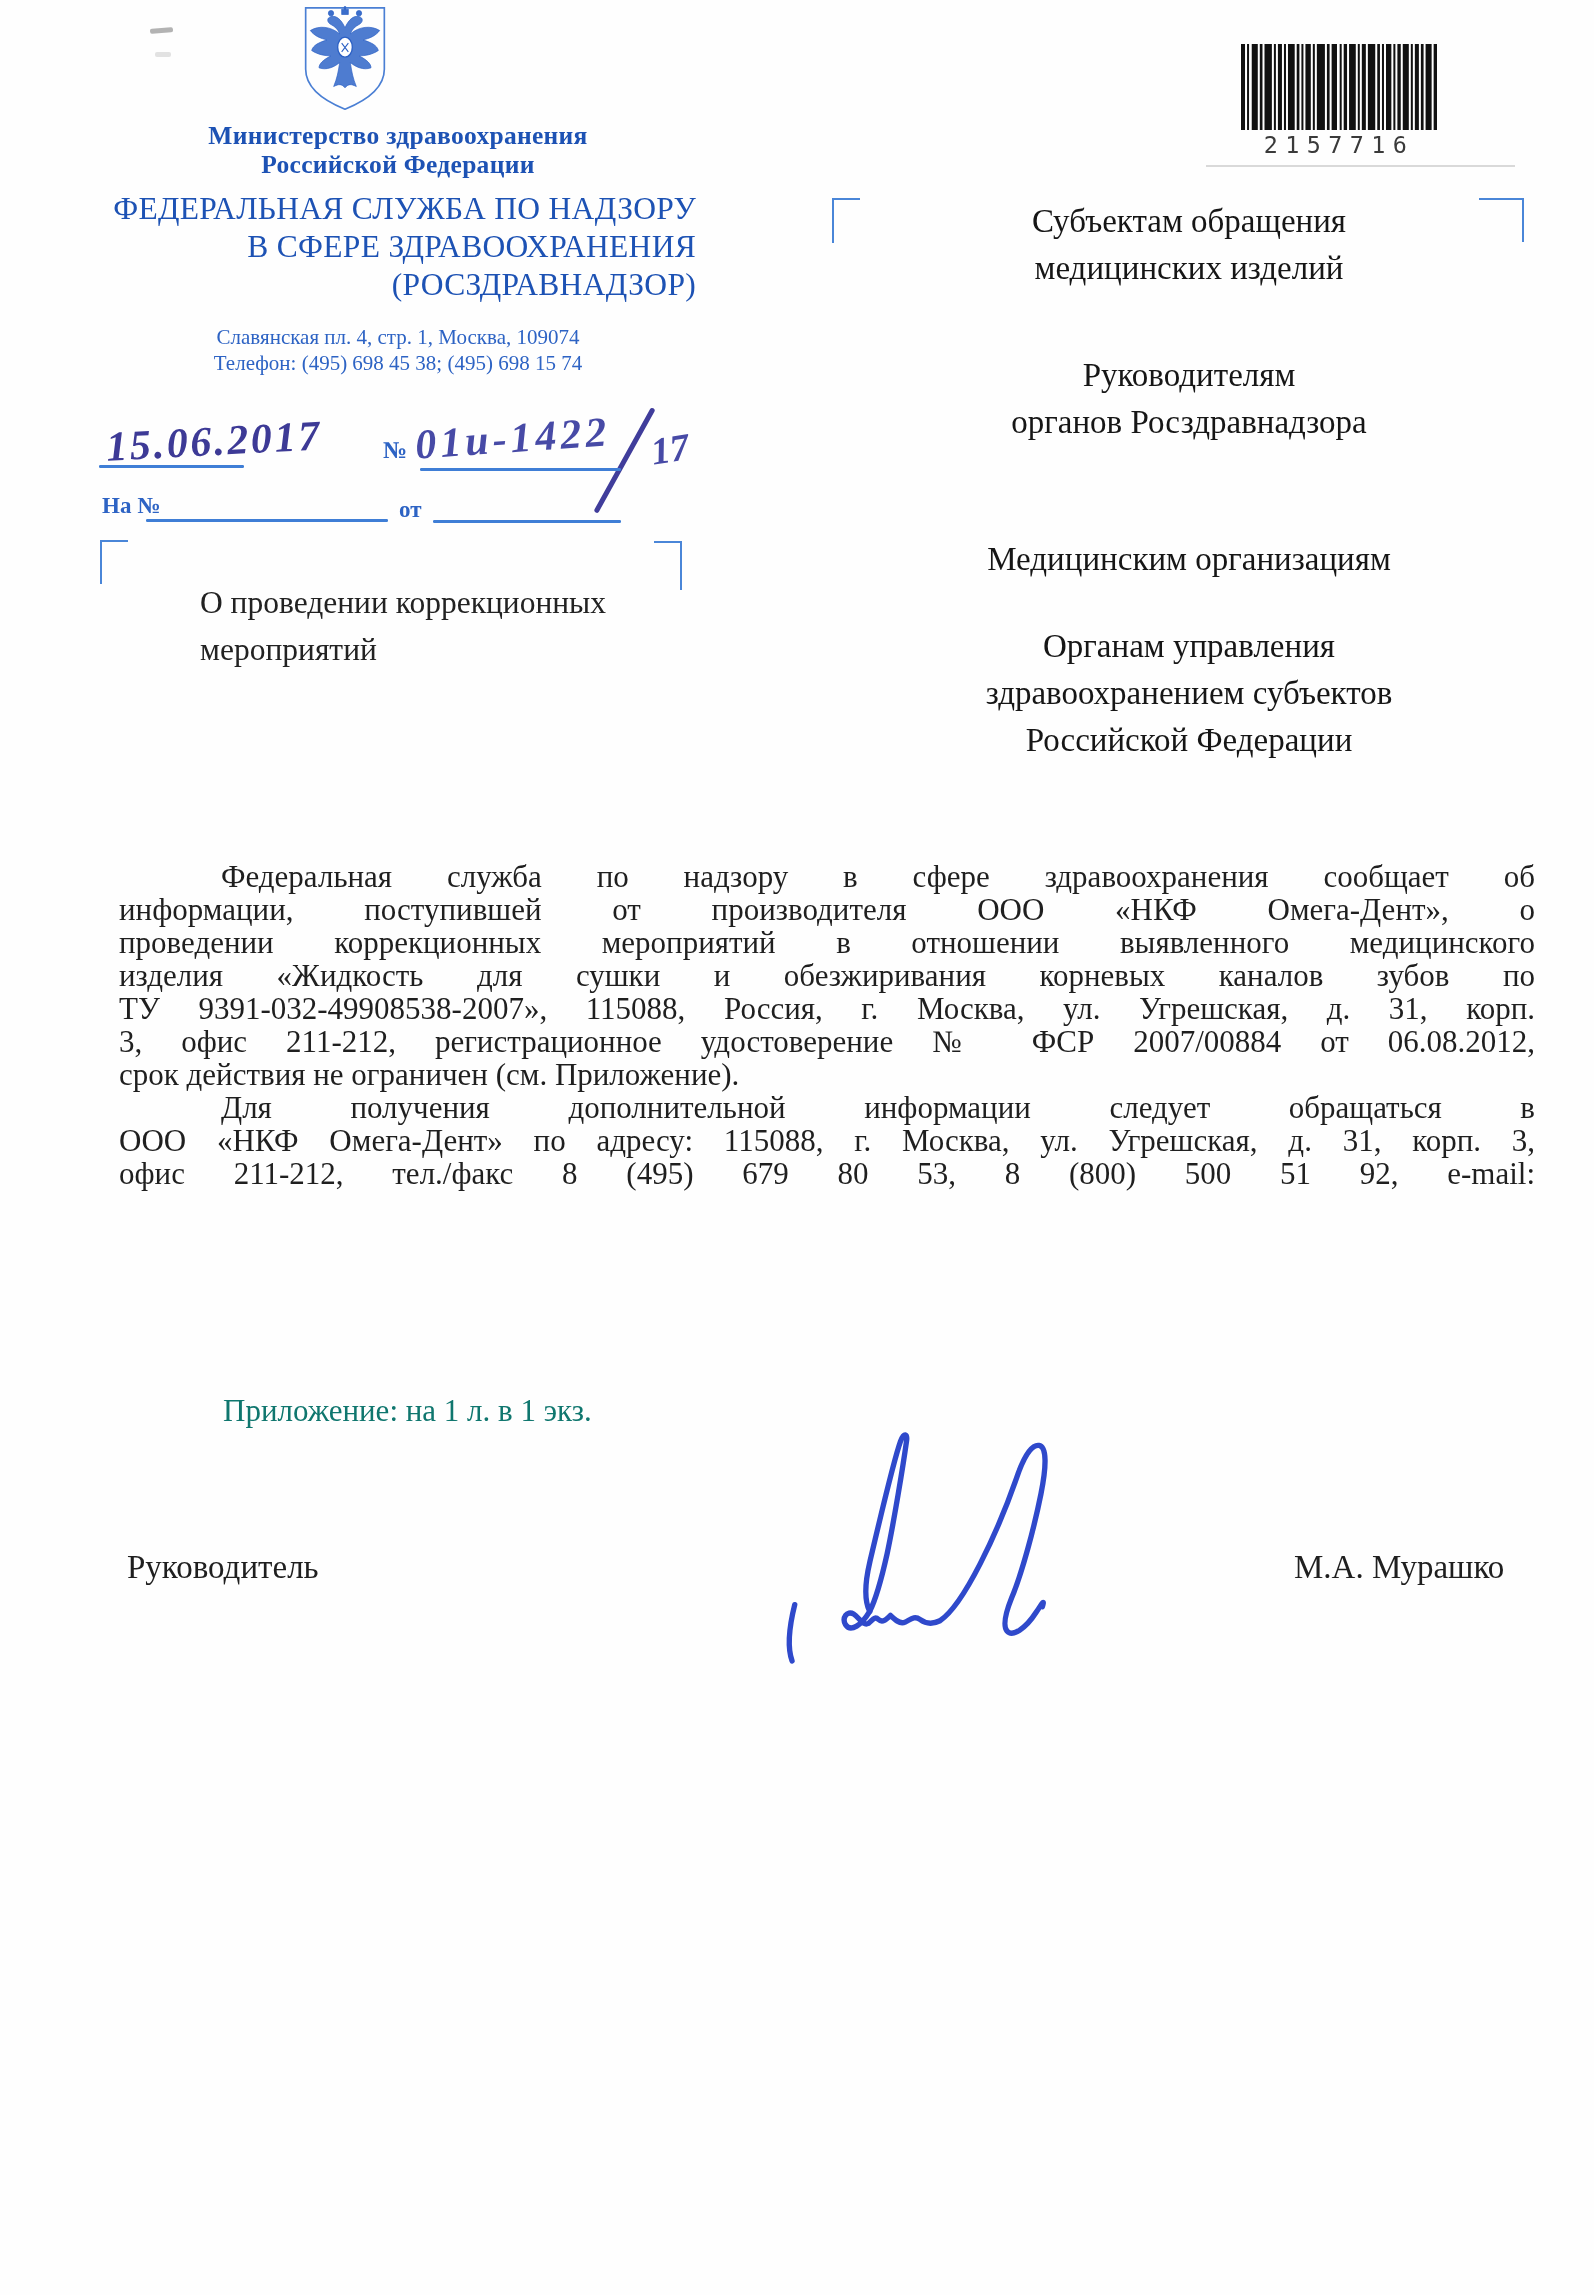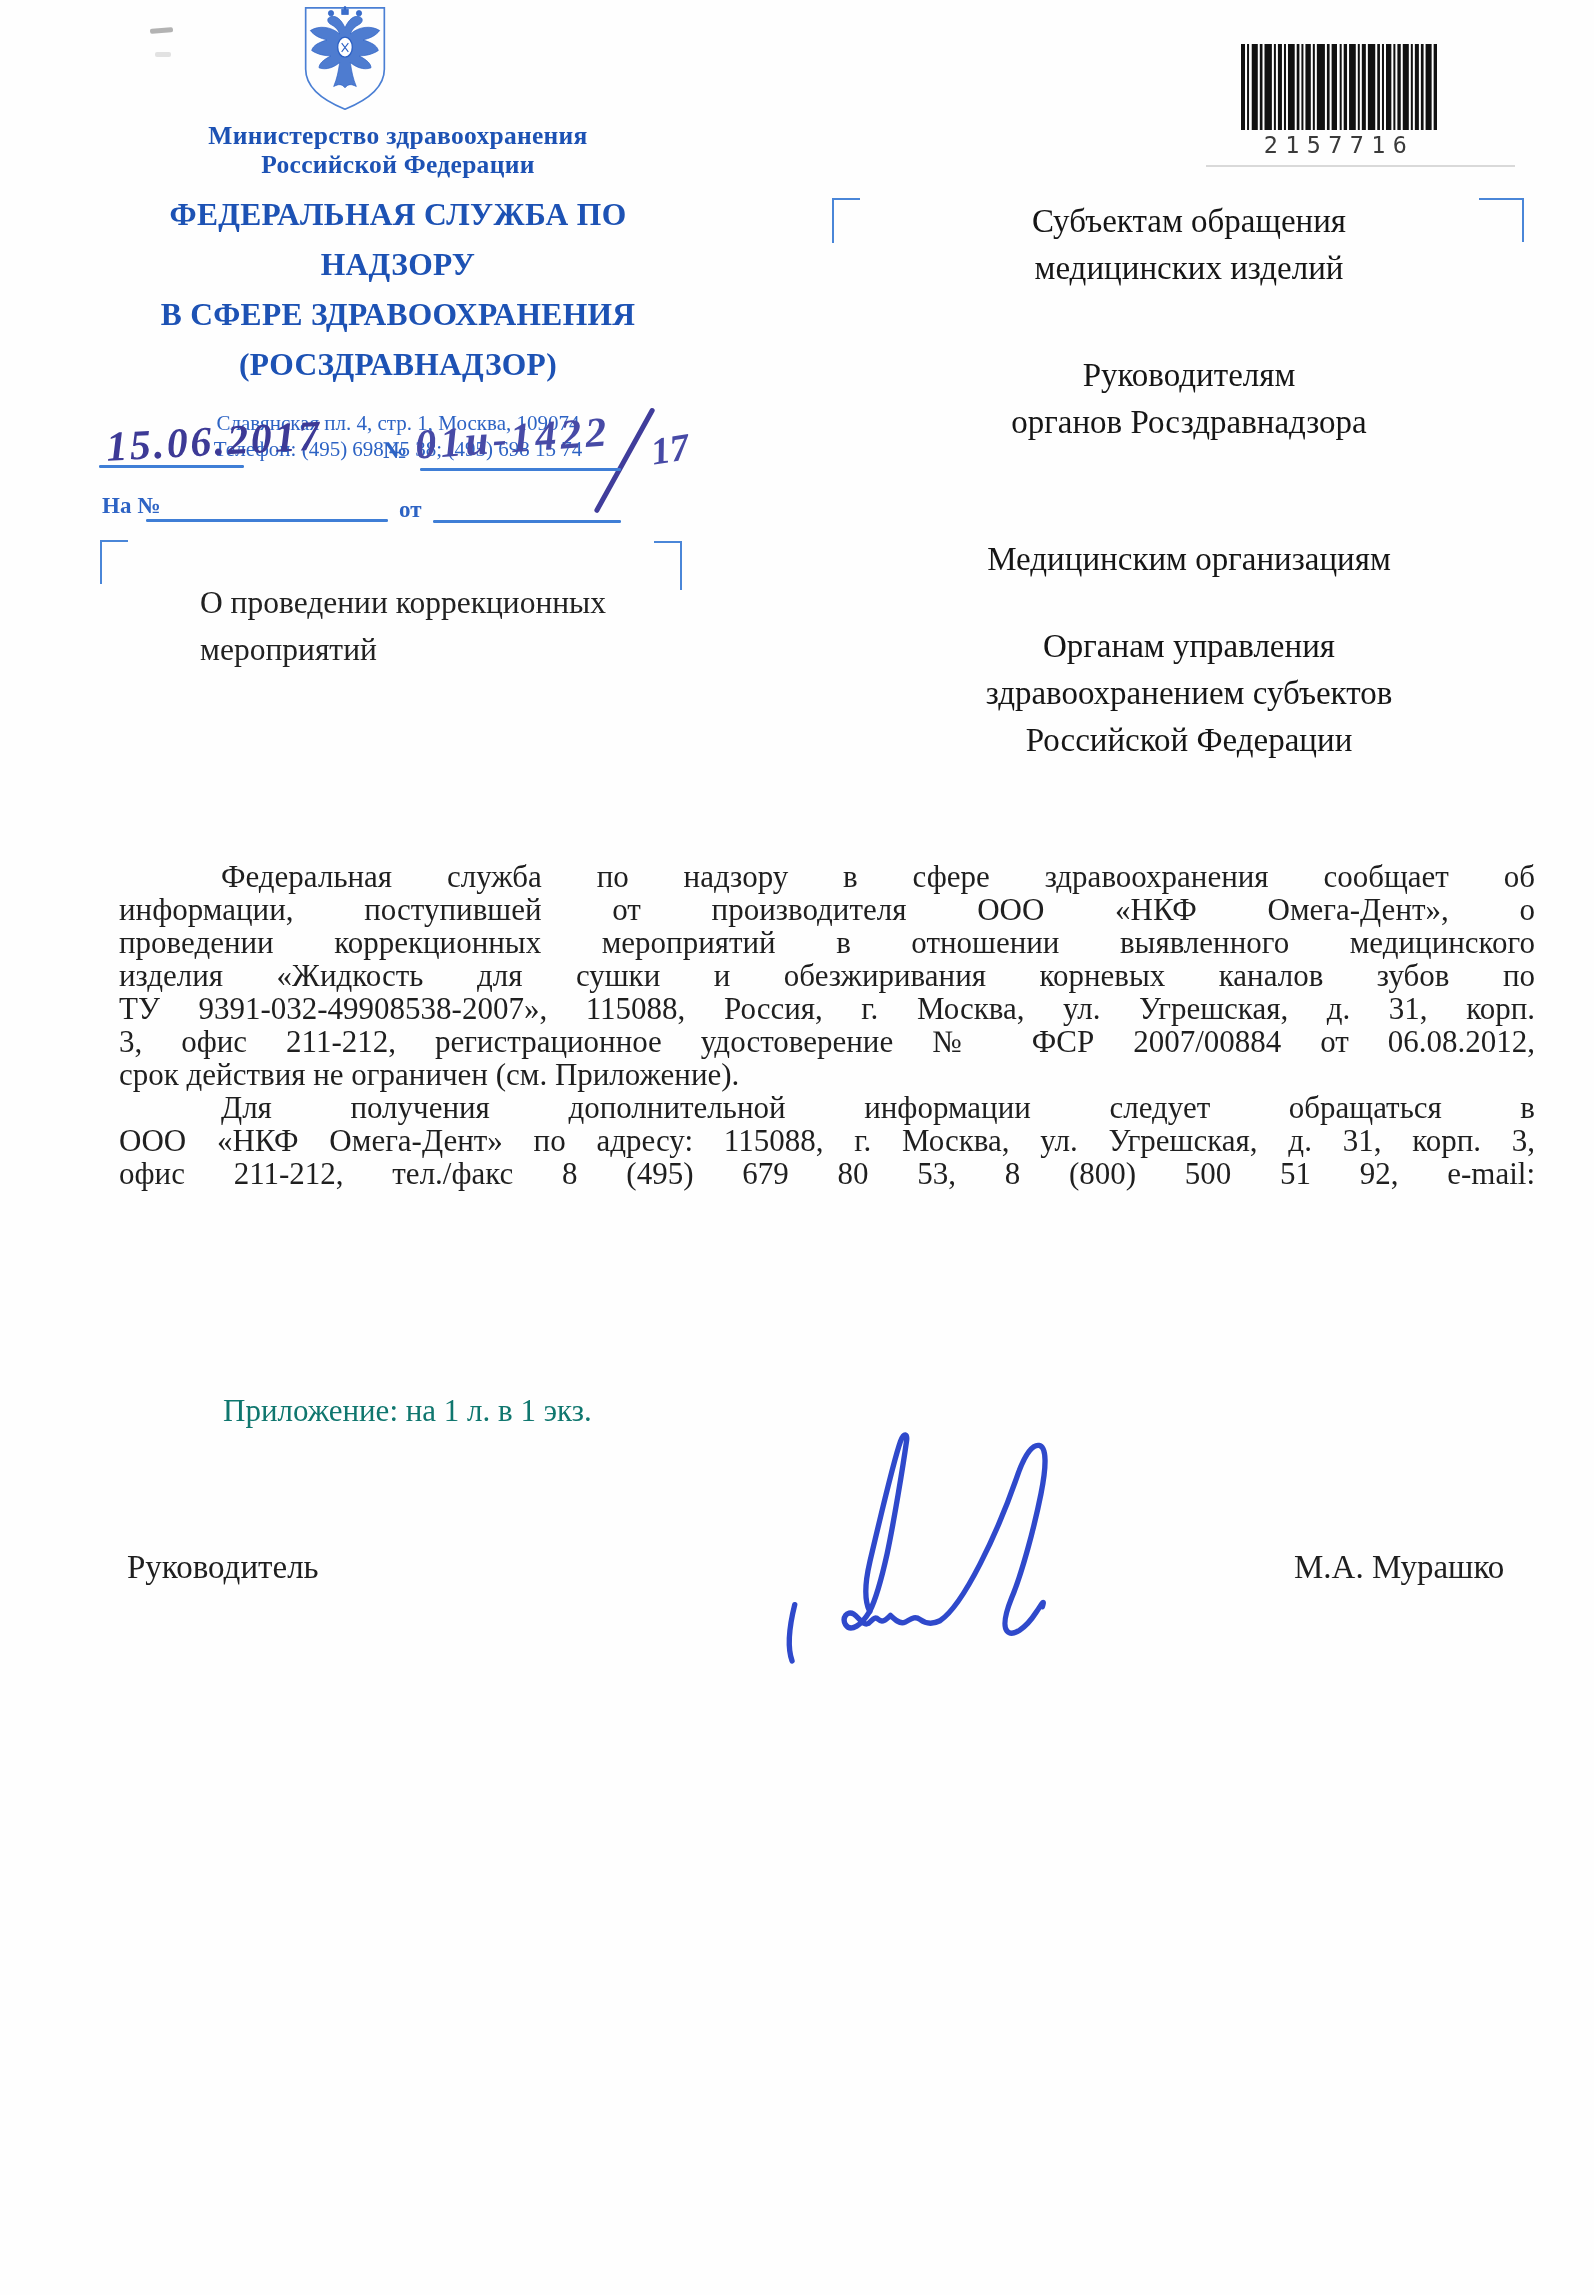--- a/index.html
+++ b/index.html
@@ -15,21 +15,21 @@
   .a1{left:150px;top:28px;width:23px;height:4.7px;opacity:.75;transform:rotate(-4deg);}
   .a2{left:155px;top:52px;width:16px;height:4.7px;opacity:.28;}
 
   
   .emblem{position:absolute;left:303px;top:5.4px;width:84px;height:107px;}
 
   
   .letterhead{position:absolute;left:100px;top:121px;width:596px;text-align:center;color:#1d52b4;}
   .ministry{font-size:25.5px;line-height:29.5px;font-weight:bold;letter-spacing:0.3px;}
   .ministry.m2{line-height:27px;}
-  .service{font-size:31.5px;line-height:50px;font-weight:bold;letter-spacing:0.3px;}
+  .service{font-size:31.5px;line-height:38px;font-weight:normal;letter-spacing:0.3px;text-align:right;}
   .service.s1{margin-top:12px;}
   .addr{font-size:21px;line-height:26px;color:#2d63c4;}
   .addr.ad1{margin-top:20px;}
 
   
   .hw{position:absolute;color:#3d3a96;font-style:italic;font-weight:bold;white-space:nowrap;}
   .hw-date{left:106px;top:417px;font-size:42px;letter-spacing:2.7px;transform:rotate(-3deg);}
   .hw-number{left:415px;top:414px;font-size:42px;letter-spacing:4px;color:#474aa6;transform:rotate(-4deg);}
   .hw-suffix{left:651px;top:427px;font-size:38px;color:#474aa6;transform:rotate(-9deg);}
   .slash{position:absolute;left:622px;top:401px;width:5.4px;height:119px;background:#403d9b;border-radius:2.7px;transform:rotate(29deg);}

